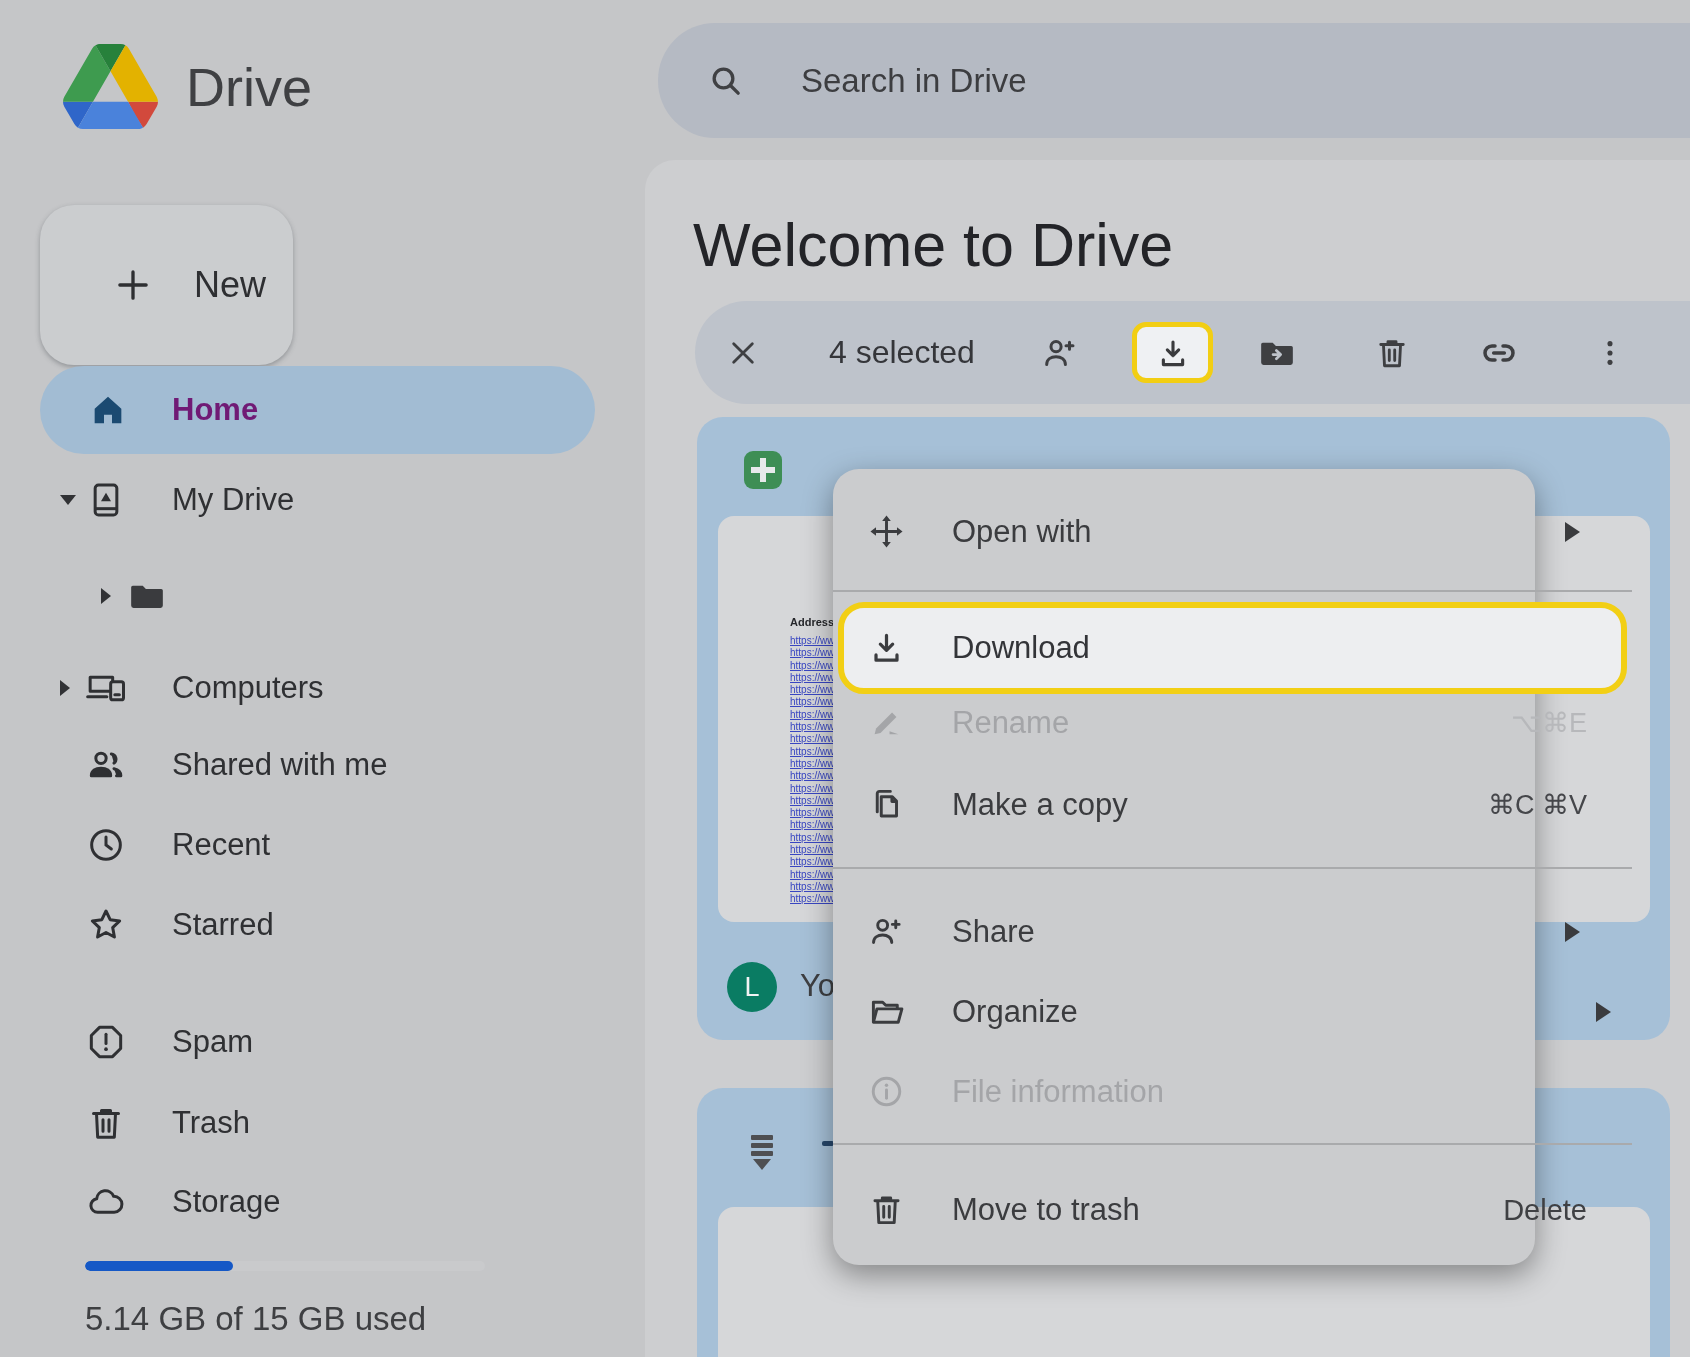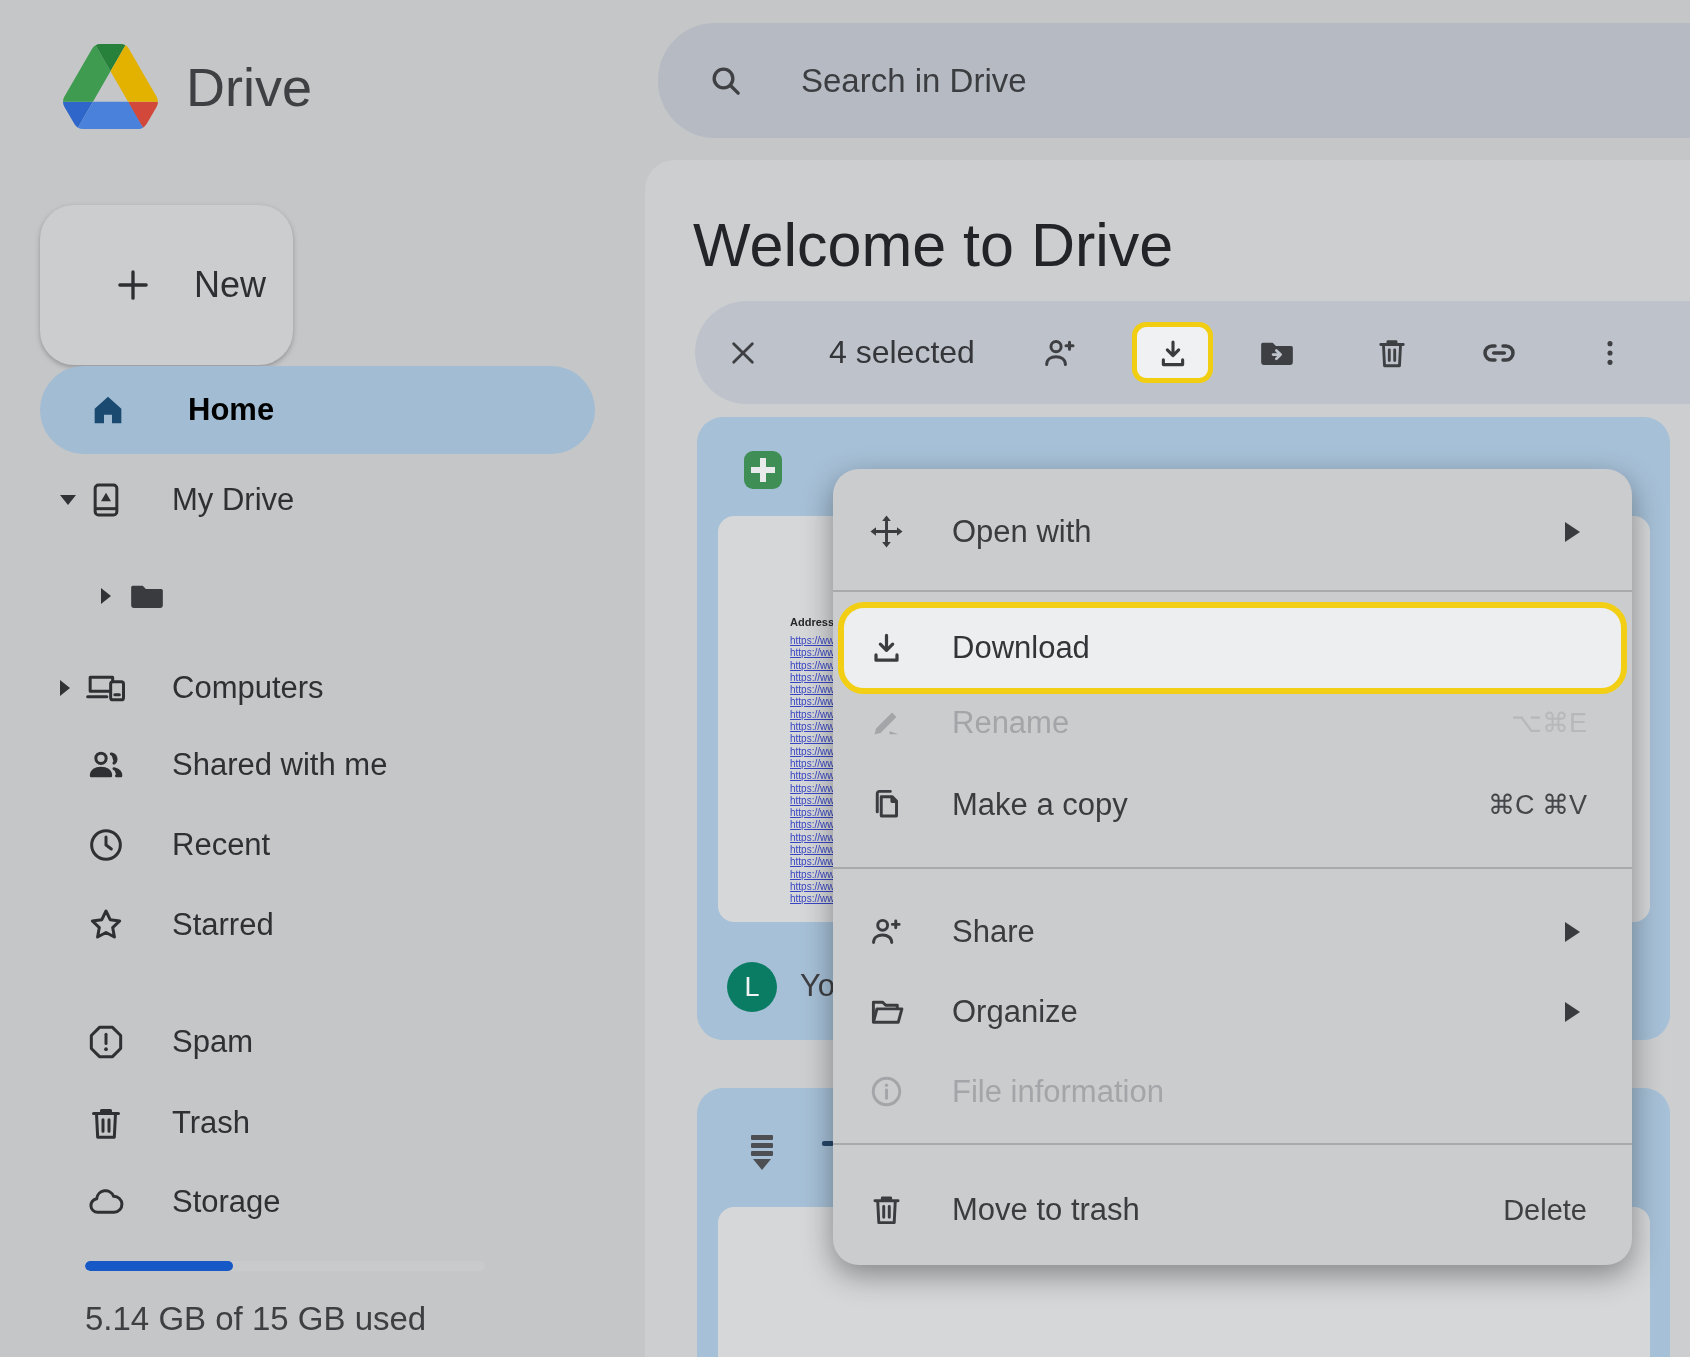--- a/index.html
+++ b/index.html
@@ -12,21 +12,21 @@
   .app-title{font-size:54px;color:#3F4043;}
   .new-btn{left:40px;top:205px;width:253px;height:160px;border-radius:34px;background:#CBCDCF;
            box-shadow:0 2px 5px rgba(50,55,60,.35);display:flex;align-items:center;}
   .new-btn .plus{margin-left:72px;}
   .new-btn .lbl{margin-left:40px;font-size:36px;color:#2E2F32;}
   .nav-row{left:0;width:620px;height:64px;display:flex;align-items:center;}
   .nav-row .icon{position:absolute;left:86px;width:40px;height:40px;}
   .nav-row .lbl{position:absolute;left:172px;font-size:31px;color:#2F3033;white-space:nowrap;}
   .home-pill{left:40px;top:366px;width:555px;height:88px;border-radius:44px;background:#A2BCD3;}
   .home-pill .icon{left:48px;}
-  .home-pill .lbl{left:148px;color:#000000;font-weight:bold;}
+  .home-pill .lbl{left:132px;color:#701a75;font-weight:bold;}
   .caret-down{width:0;height:0;border-left:8px solid transparent;border-right:8px solid transparent;
               border-top:10px solid #313235;}
   .caret-right{width:0;height:0;border-top:8px solid transparent;border-bottom:8px solid transparent;
                border-left:10px solid #313235;}
   .storage-bar{left:85px;top:1261px;width:400px;height:10px;border-radius:5px;background:#C9CACC;overflow:hidden;}
   .storage-fill{height:10px;border-radius:5px;background:#1558C6;}
   .storage-text{left:85px;top:1300px;font-size:33px;color:#3E3F42;}
 
   
   .search-pill{left:658px;top:23px;width:1062px;height:115px;border-radius:57px 0 0 57px;background:#B5BAC3;
@@ -63,21 +63,21 @@
   .avatar{position:absolute;left:30px;top:545px;width:50px;height:50px;border-radius:50%;background:#0A7C63;
           display:flex;align-items:center;justify-content:center;color:#F2F3F4;font-size:27px;}
   .owner-frag{position:absolute;left:103px;top:551px;font-size:31px;color:#3E3F42;}
   .filter-icon{position:absolute;left:54px;top:47px;width:22px;height:35px;color:#4E4F52;}
   .filter-icon .b{position:absolute;left:0;width:22px;height:5px;background:#4E4F52;border-radius:1px;}
   .filter-icon .t{position:absolute;left:2px;top:24px;width:0;height:0;
                   border-left:9px solid transparent;border-right:9px solid transparent;border-top:11px solid #4E4F52;}
   .title-dash{position:absolute;left:125px;top:53px;width:12px;height:5px;background:#27476B;border-radius:2px;}
 
   
-  .menu{left:833px;top:469px;width:799px;height:796px;background:#CBCCCE;border-radius:26px;z-index:50;
+  .menu{left:833px;top:469px;width:702px;height:796px;background:#CBCCCE;border-radius:26px;z-index:50;
         box-shadow:0 10px 30px rgba(0,0,0,.38);}
   .m-row{position:absolute;left:0;width:799px;height:75px;}
   .m-row .icon{position:absolute;left:35px;top:19px;width:37px;height:37px;color:#3B3C3F;}
   .m-row .lbl{position:absolute;left:119px;top:50%;transform:translateY(-50%);font-size:31px;color:#3B3C3F;white-space:nowrap;}
   .m-row.disabled .icon{color:#A4A5A8;}
   .m-row.disabled .lbl{color:#A4A5A8;}
   .m-sc{position:absolute;right:45px;top:50%;transform:translateY(-50%);font-size:27px;color:#45464A;}
   .m-sc.dim{color:#B7B8BB;}
   .m-arrow{position:absolute;right:52px;top:50%;transform:translateY(-50%);width:0;height:0;
            border-top:10px solid transparent;border-bottom:10px solid transparent;border-left:15px solid #3A3B3E;}
@@ -379,21 +379,21 @@
         <svg width="37" height="37" viewBox="0 0 24 24" fill="none" stroke="#3B3C3F" stroke-width="1.9" stroke-linecap="round" stroke-linejoin="round">
           <circle cx="9.5" cy="8" r="3.2"></circle>
             <path d="M3.6 19.2c0-3.2 2.7-4.9 5.9-4.9s5.9 1.7 5.9 4.9"></path>
           <path d="M18 5.2v4.4M15.8 7.4h4.4"></path>
         </svg>
       </span>
       <span class="lbl">Share</span>
       <span class="m-arrow"></span>
     </div>
 
-    <div class="m-row" style="top:505px;">
+    <div class="m-row" style="top:505px;padding-left:31px;">
       <span class="icon">
         <svg width="37" height="37" viewBox="0 0 24 24" fill="none" stroke="#3B3C3F" stroke-width="1.9" stroke-linejoin="round">
           <path d="M3.5 19V6h6l2 2h7.5v2.3"></path>
             <path d="M3.5 19l2.3-8.7H22L19.6 19z"></path>
         </svg>
       </span>
       <span class="lbl">Organize</span>
       <span class="m-arrow"></span>
     </div>
 

